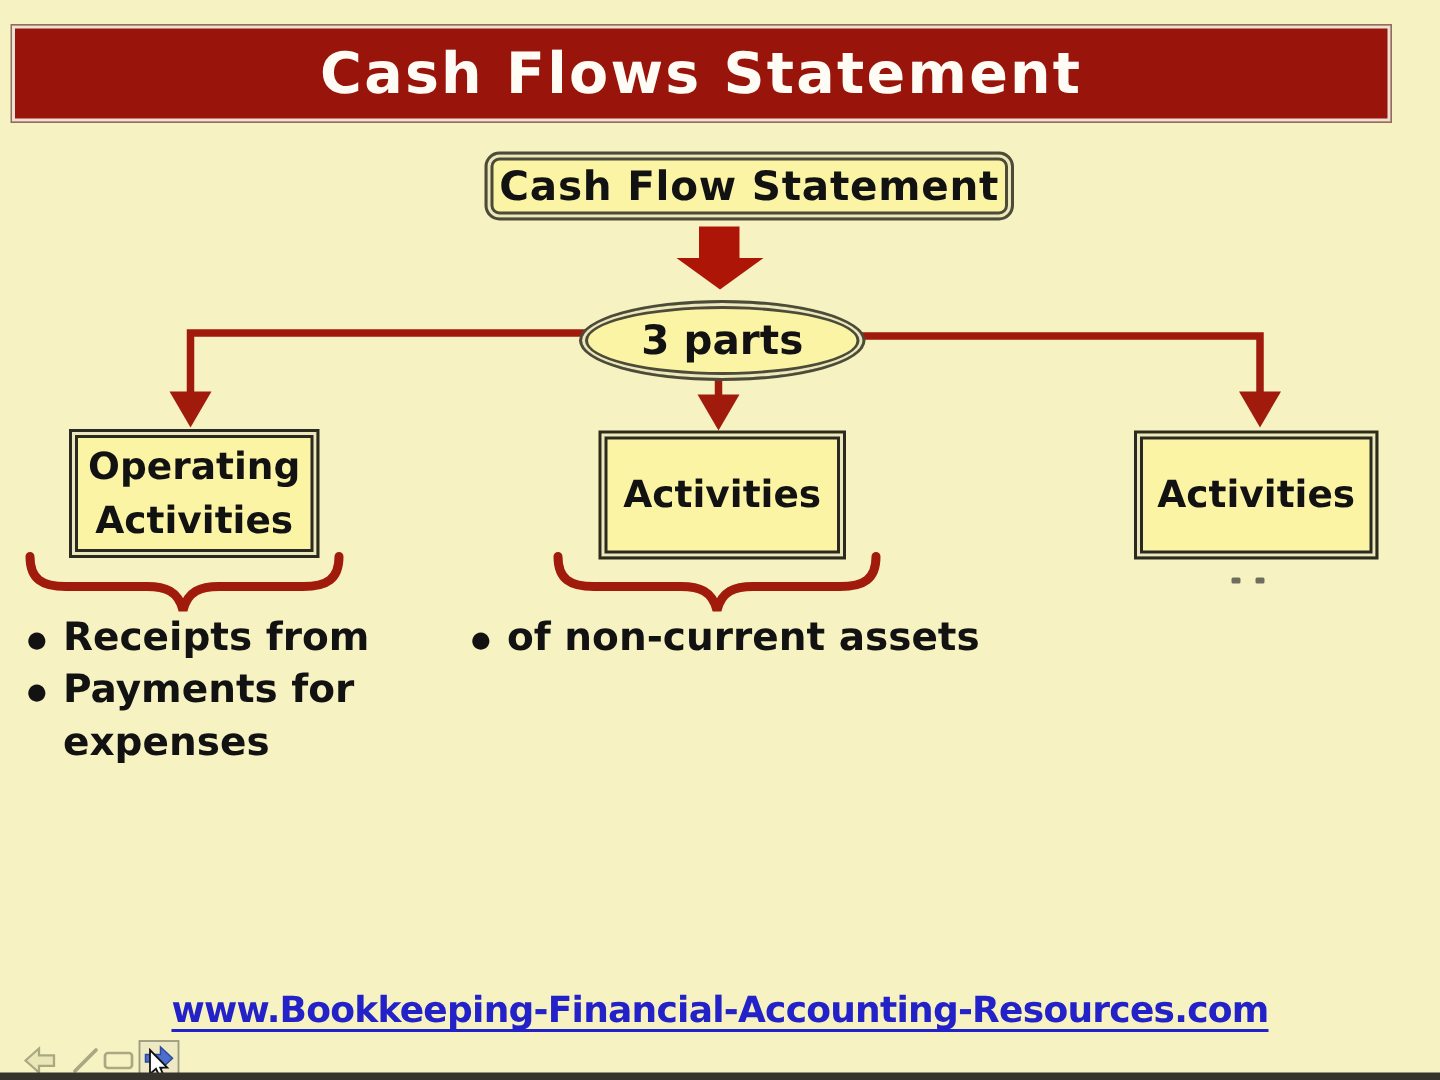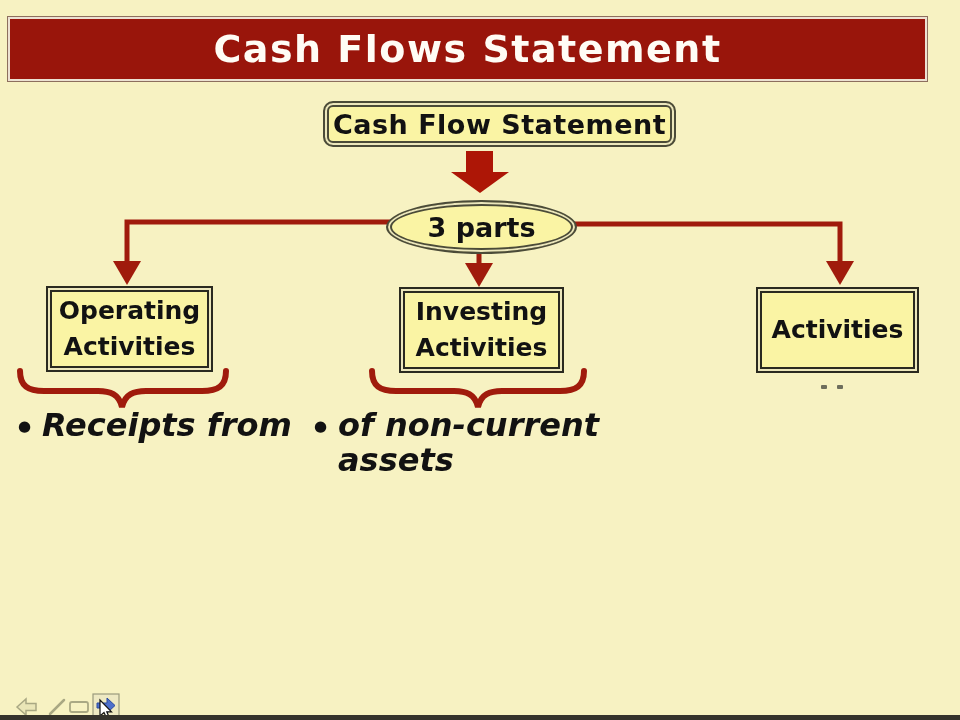--- a/index.html
+++ b/index.html
@@ -52,21 +52,21 @@
   .activity-box div{font-size:25px;line-height:36px;}
   .box-operating{left:46px;top:286px;width:163px;}
   .box-investing{left:399px;top:287px;width:161px;}
   .box-financing{left:756px;top:287px;width:159px;}
   
   .connectors{position:absolute;left:0;top:0;width:960px;height:720px;pointer-events:none;}
   
   .bullet-list{position:absolute;top:408px;}
   .list-operating{left:16px;width:300px;}
   .list-investing{left:312px;width:380px;}
-  .bullet-item{position:relative;padding-left:26px;font-size:32px;line-height:35px;font-style:italic;}
+  .bullet-item{position:relative;padding-left:26px;font-size:26px;line-height:35px;}
   .bullet-item::before{
     content:"●";position:absolute;left:2px;top:1px;font-size:15px;
   }
   
   .footer-link{
     position:absolute;left:0;top:659px;width:960px;text-align:center;
   }
   .footer-link a{
     color:var(--url_blue,#2321C8);font-size:24px;letter-spacing:-0.5px;
     text-decoration:underline;text-underline-offset:5px;text-decoration-thickness:2px;
@@ -125,39 +125,45 @@
 
   <div class="parts-node">
     <span>3 parts</span>
   </div>
 
   <div class="activity-box box-operating">
     <div>Operating</div>
     <div>Activities</div>
   </div>
   <div class="activity-box box-investing">
-    <div>Investing</div>
     <div>Activities</div>
   </div>
   <div class="activity-box box-financing">
     <div>Activities</div>
   </div>
 
   <div class="bullet-list list-operating">
     <div class="bullet-item">
       <div>Receipts from</div>
     </div>
+    <div class="bullet-item">
+      <div>Payments for</div>
+      <div>expenses</div>
+    </div>
   </div>
 
   <div class="bullet-list list-investing">
     <div class="bullet-item">
       <div>of non-current assets</div>
     </div>
   </div>
 
+  <div class="footer-link">
+    <a>www.Bookkeeping-Financial-Accounting-Resources.com</a>
+  </div>
 
   <svg class="controls" viewBox="0 0 150 28">
     <g opacity="0.75">
       <polygon points="5,15 14,7 14,11.5 24,11.5 24,18.5 14,18.5 14,23" style="fill:#E6E2B4;stroke:var(--control_gray,#90906F);stroke-width:1.5"></polygon>
     </g>
     <g opacity="0.75">
       <line x1="38" y1="22" x2="52" y2="8" style="stroke:var(--control_gray,#90906F);stroke-width:2.5;stroke-linecap:round"></line>
     </g>
     <g opacity="0.75">
       <rect x="58" y="10" width="18" height="10" rx="2" style="fill:none;stroke:var(--control_gray,#90906F);stroke-width:1.8"></rect>

